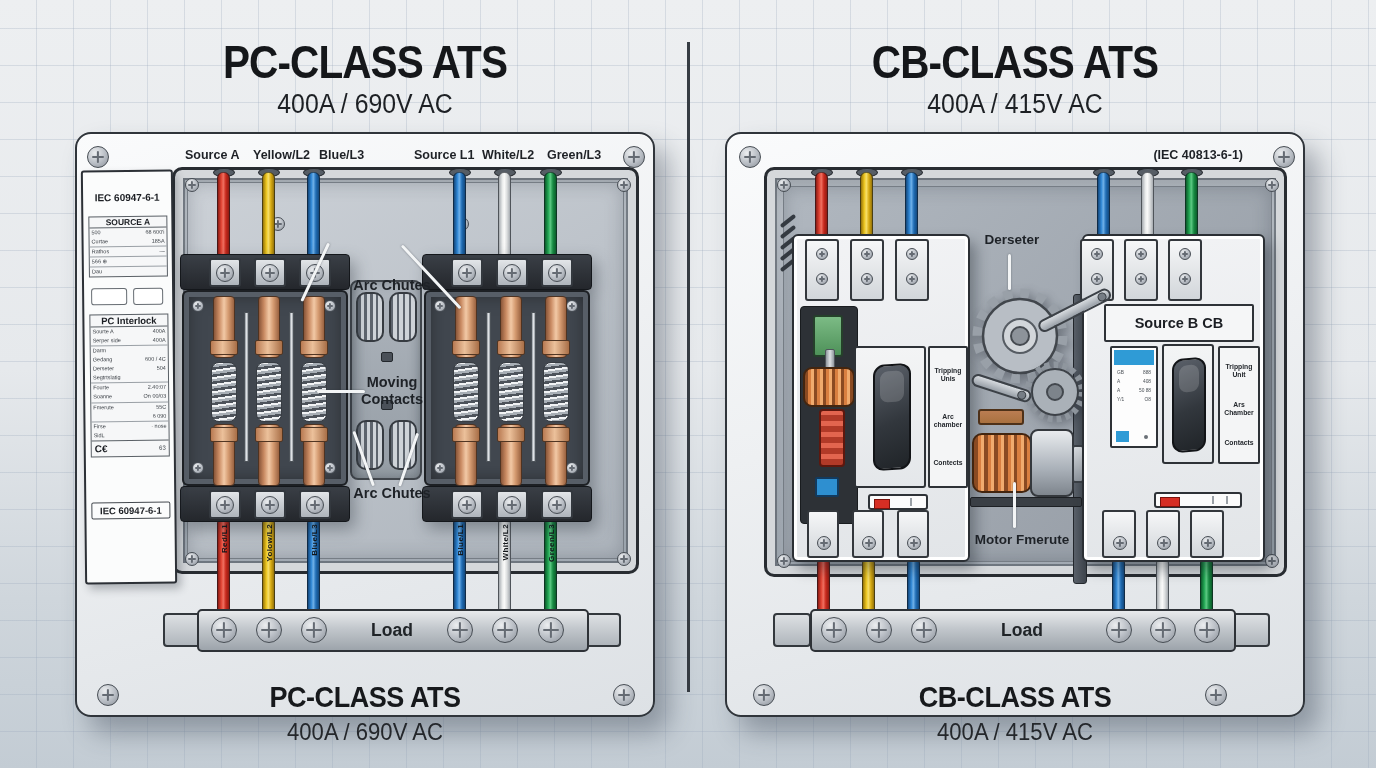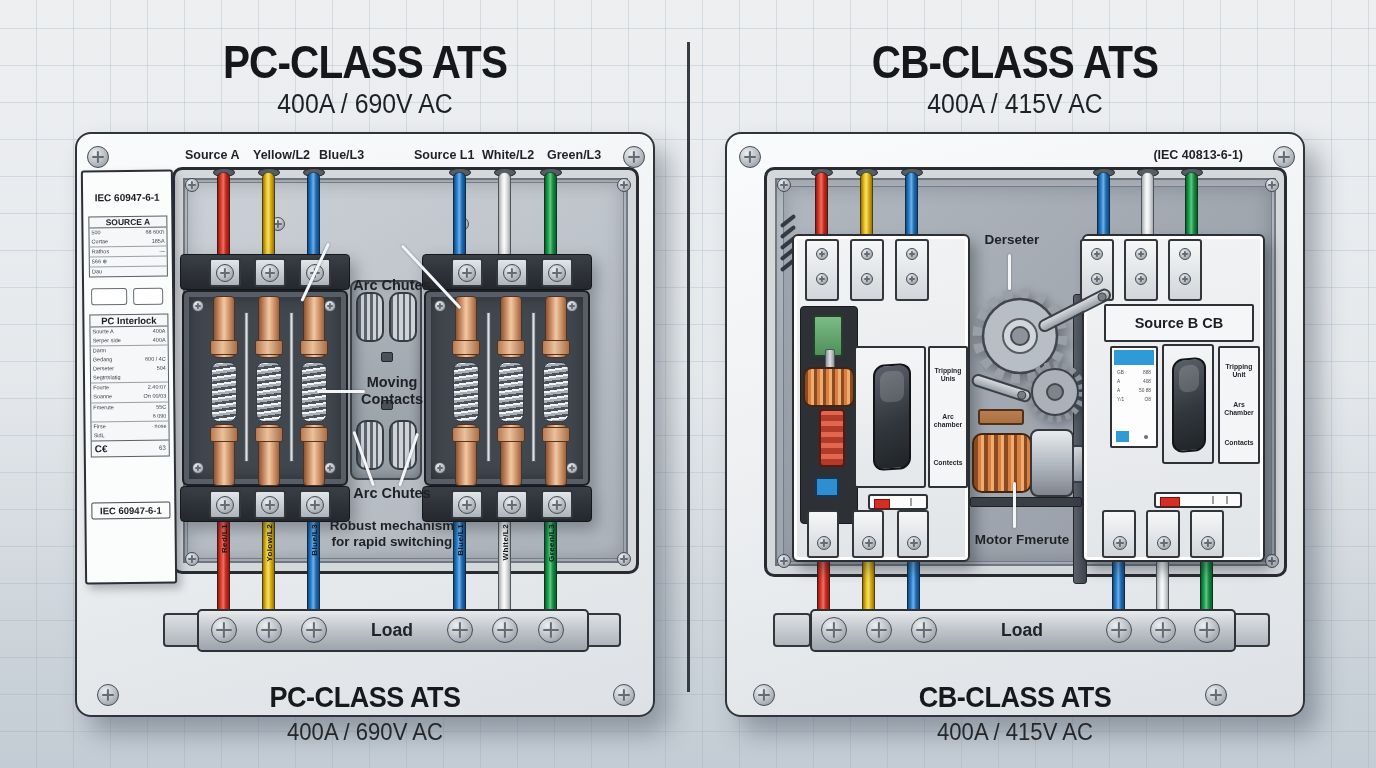--- a/index.html
+++ b/index.html
@@ -368,24 +368,20 @@
     <div class="cline" style="left:325px;top:110px;width:86px;transform:rotate(47deg);"></div>
     <div class="ann" style="left:245px;top:143px;width:140px;">Arc Chutes</div>
     <div class="ann" style="left:245px;top:240px;width:140px;">
       <div>Moving</div>
       <div>Contacts</div>
     </div>
     <div class="cline" style="left:240px;top:256px;width:48px;"></div>
     <div class="cline" style="left:277px;top:296px;width:58px;transform:rotate(70deg);"></div>
     <div class="cline" style="left:341px;top:298px;width:56px;transform:rotate(109deg);"></div>
     <div class="ann" style="left:245px;top:351px;width:140px;">Arc Chutes</div>
-    <div class="ann" style="left:225px;top:384px;width:180px;font-size:13.5px;">
-      <div>Robust mechanism</div>
-      <div>for rapid switching</div>
-    </div>
 
     <div class="wire w-red" style="left:140px;top:383px;height:97px;">
       <span class="wlabel">Red/L1</span>
       </div>
     <div class="wire w-yellow" style="left:185px;top:383px;height:97px;">
       <span class="wlabel">Yolow/L2</span>
       </div>
     <div class="wire w-blue" style="left:230px;top:383px;height:97px;">
       <span class="wlabel">Blue/L3</span>
       </div>

